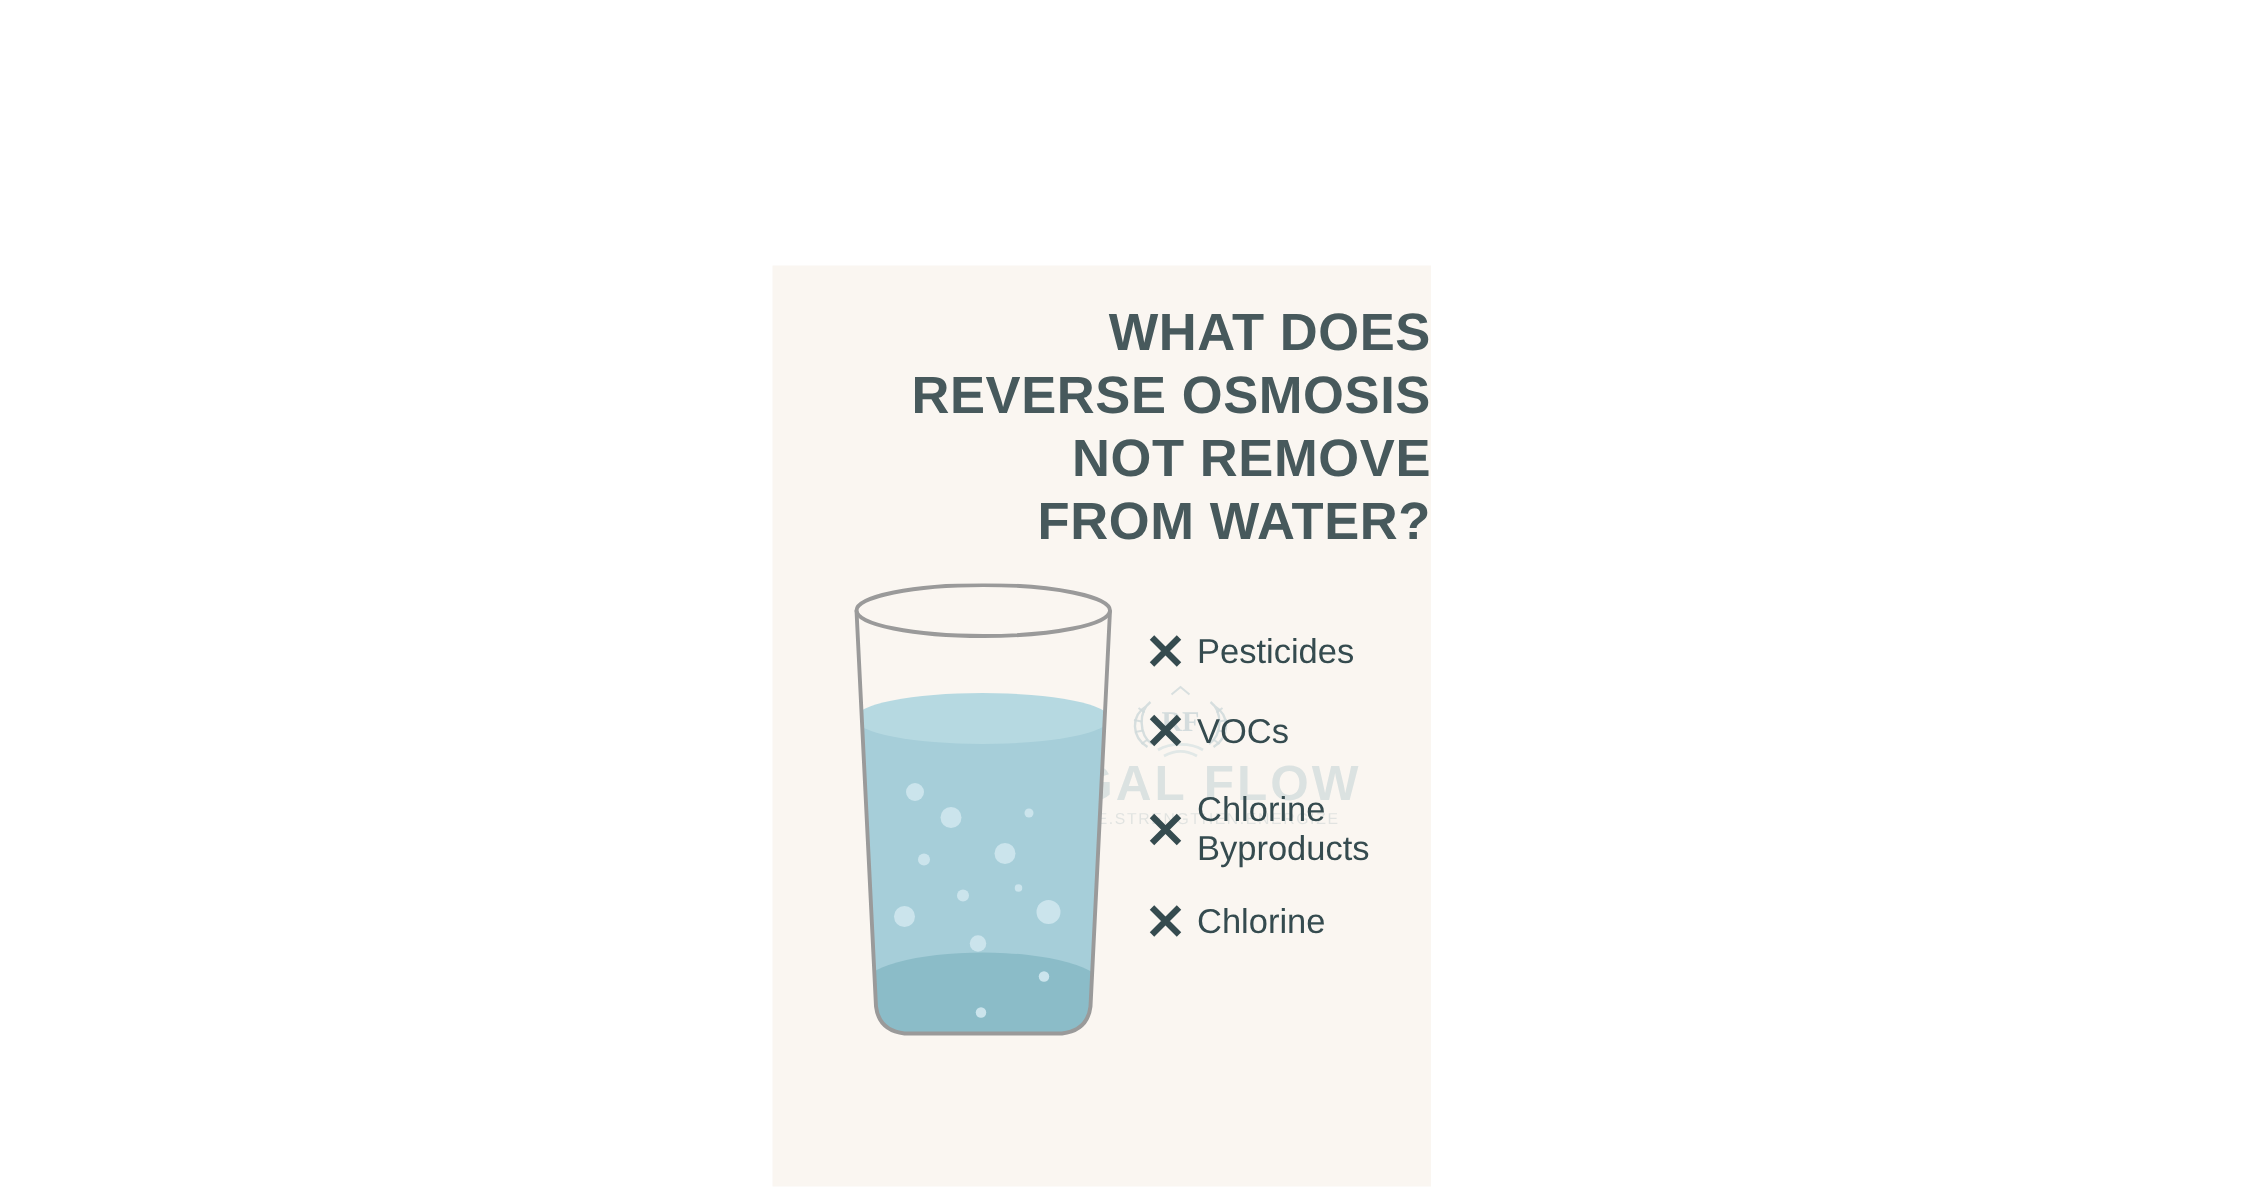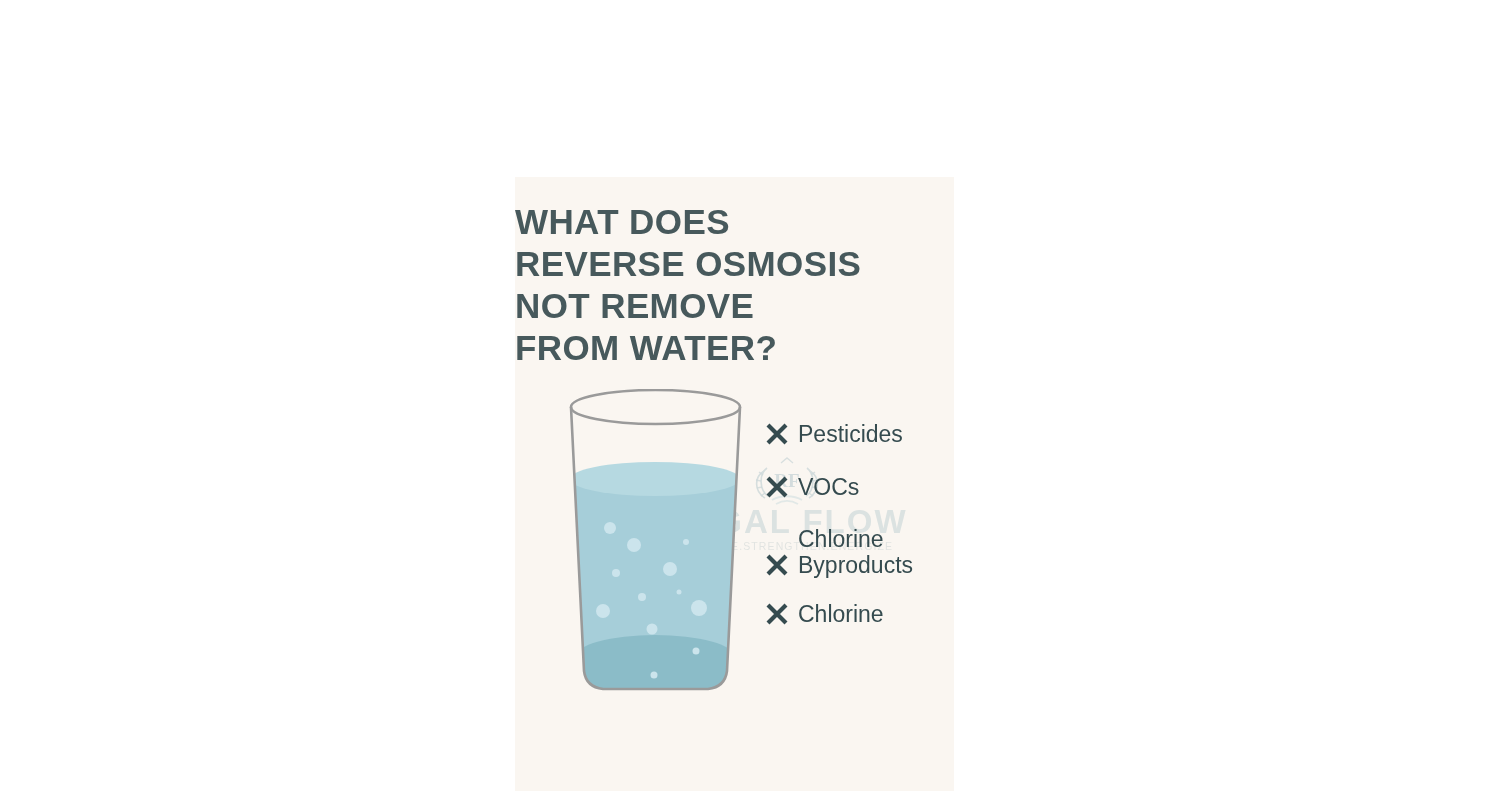--- a/index.html
+++ b/index.html
@@ -29,21 +29,21 @@
     background: #faf6f1;
     overflow: hidden;
   }
 
   
   #headline {
     position: absolute;
     left: 0;
     top: 24px;
     width: 439px;
-    text-align: left;
+    text-align: right;
     color: #47595c;
     font-family: "Liberation Sans", sans-serif;
     font-weight: bold;
     font-size: 35px;
     line-height: 42px;
     letter-spacing: 0.4px;
     white-space: pre-line;
   }
 
   
@@ -91,21 +91,21 @@
 
   
   #contaminant-list {
     position: absolute;
     left: 249px;
     top: 243px;
     width: 190px;
   }
   .contaminant-row {
     display: flex;
-    align-items: flex-end;
+    align-items: center;
     margin-bottom: 26px;
   }
   .contaminant-row.two-line { margin-bottom: 22px; }
   .x-icon {
     flex: 0 0 auto;
     width: 26px;
     height: 26px;
     margin-right: 8px;
     margin-top: 1px;
   }

